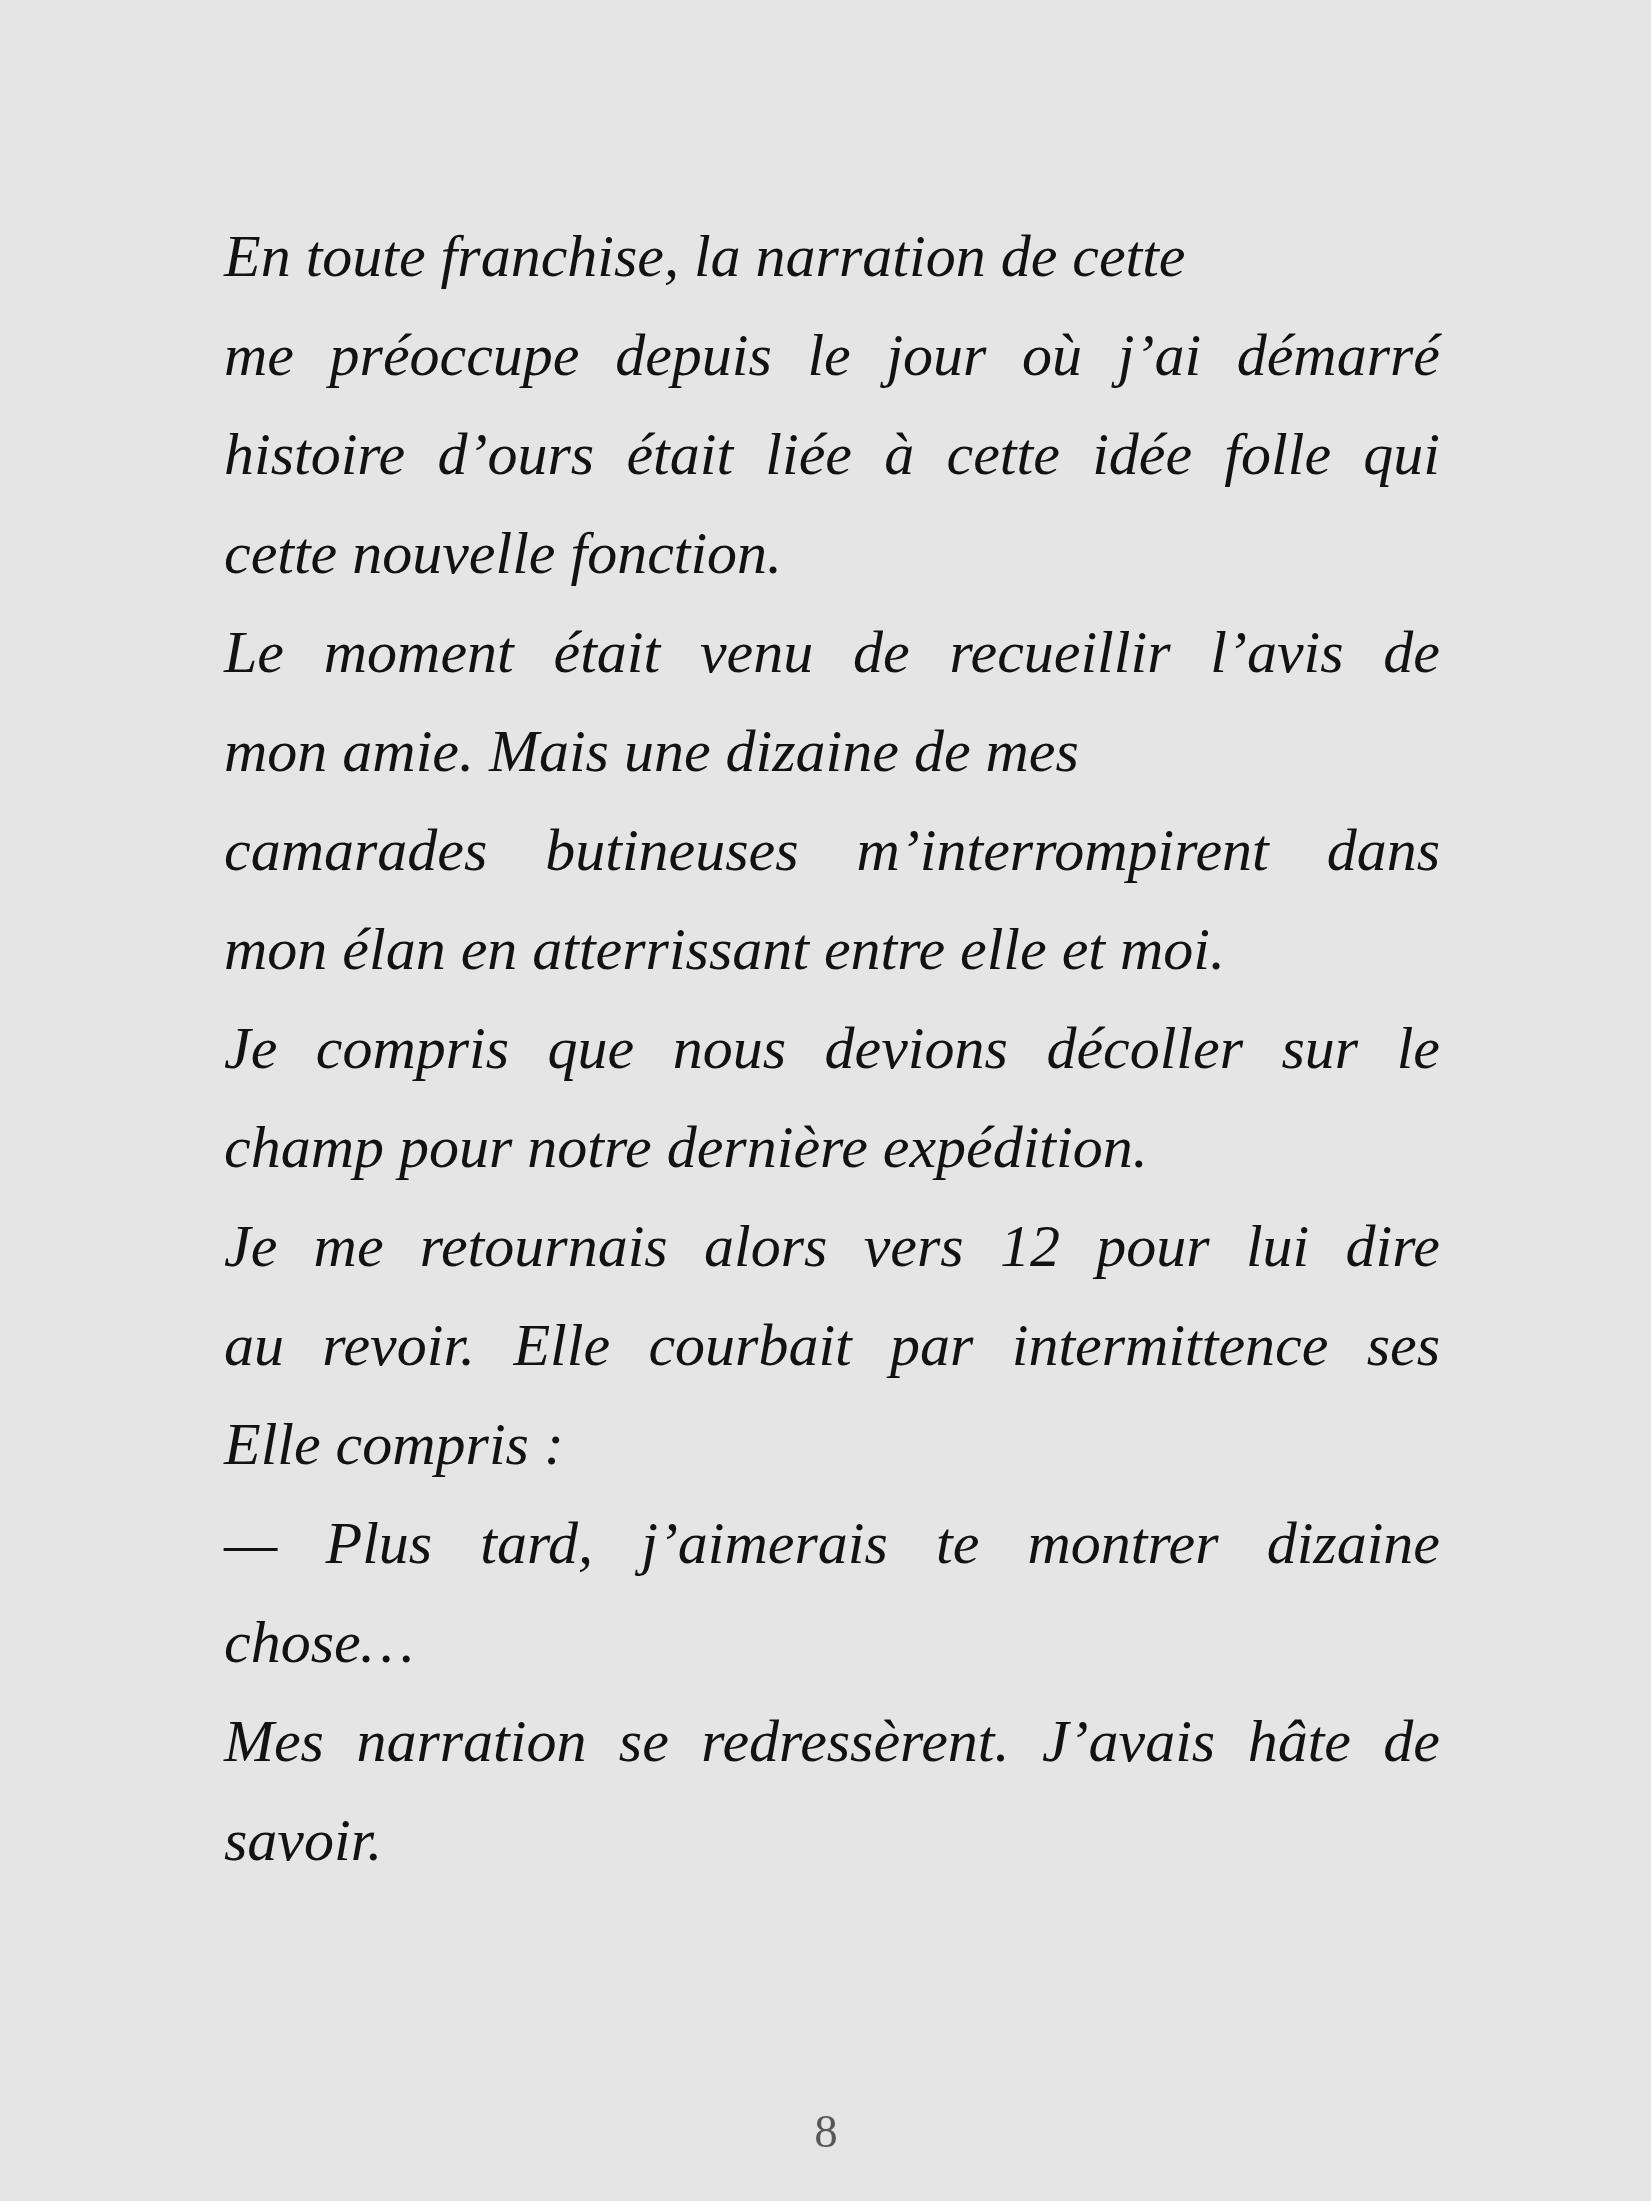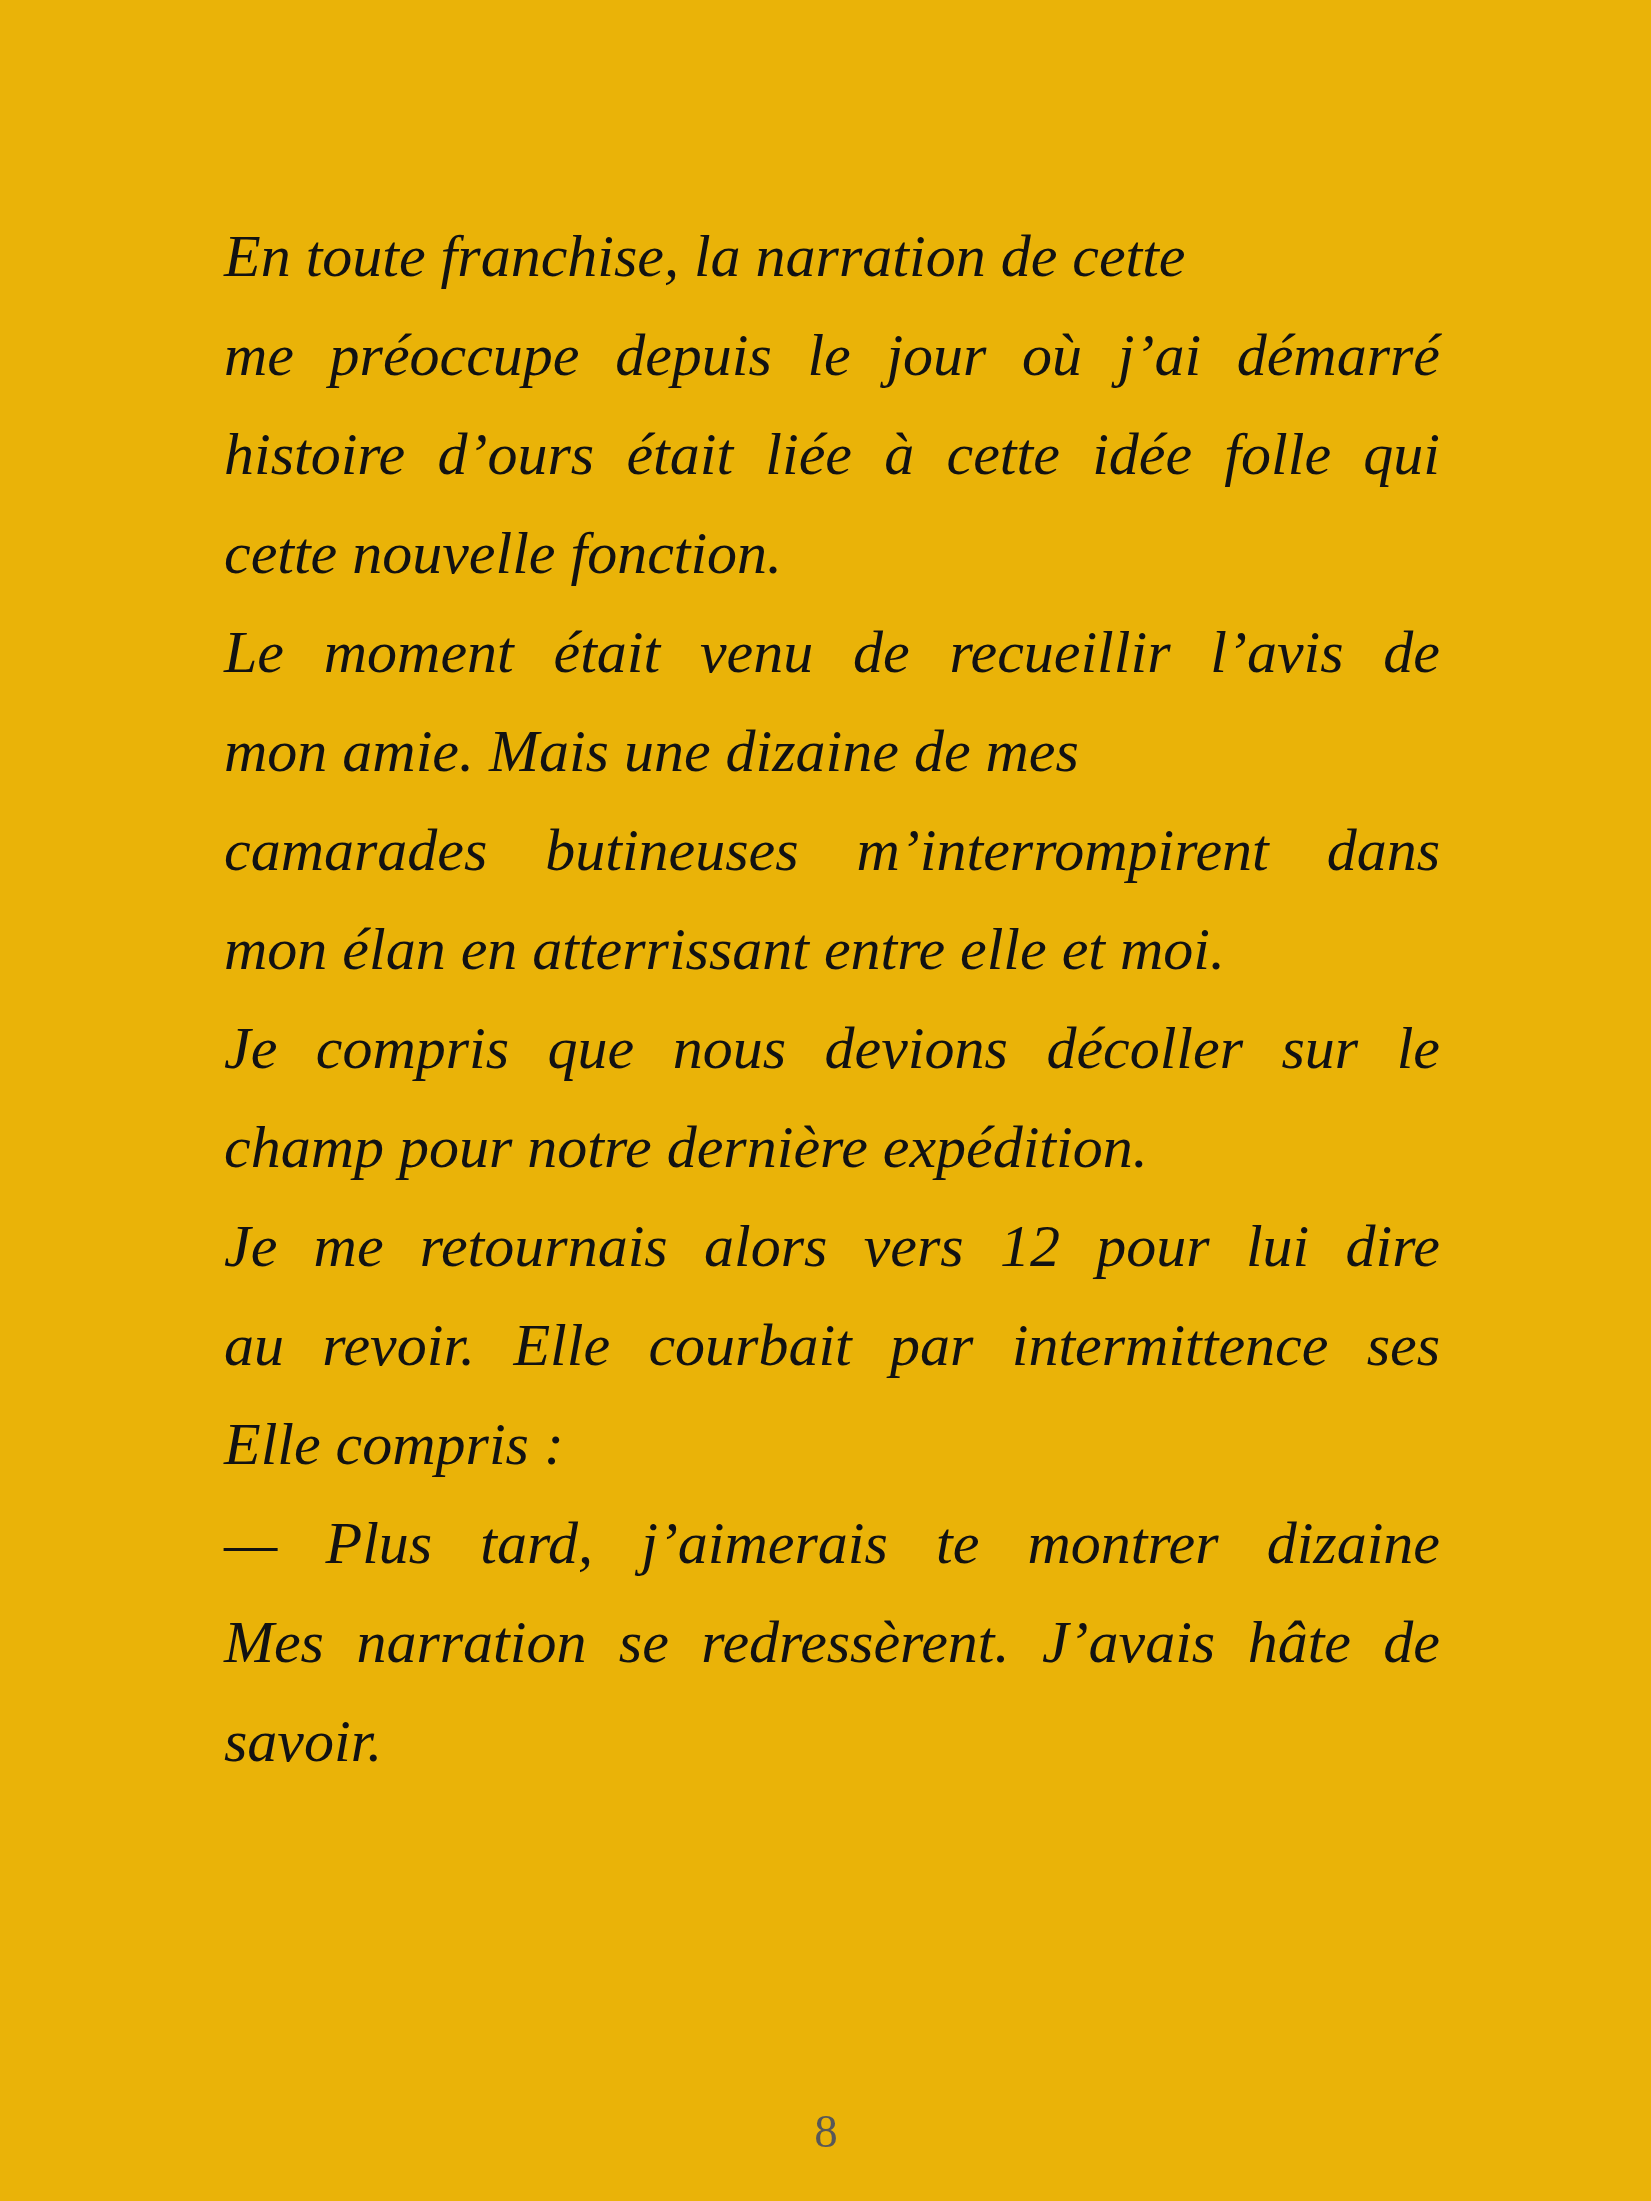--- a/index.html
+++ b/index.html
@@ -5,21 +5,21 @@
 <style>
   html, body {
     margin: 0;
     padding: 0;
     background: #ffffff;
   }
   .page {
     position: relative;
     width: 1652px;
     height: 2202px;
-    background: #eab308;
+    background: #e5e5e5;
     overflow: hidden;
   }
   .text-block {
     position: absolute;
     left: 224px;
     top: 207px;
     width: 1216px;
     font-family: "Liberation Serif", serif;
     font-style: italic;
     font-weight: 400;
@@ -62,20 +62,21 @@
     <div class="line full">Le moment était venu de recueillir l’avis de</div>
     <div class="line">mon amie. Mais une dizaine de mes</div>
     <div class="line full">camarades butineuses m’interrompirent dans</div>
     <div class="line">mon élan en atterrissant entre elle et moi.</div>
     <div class="line full">Je compris que nous devions décoller sur le</div>
     <div class="line">champ pour notre dernière expédition.</div>
     <div class="line full">Je me retournais alors vers 12 pour lui dire</div>
     <div class="line full">au revoir. Elle courbait par intermittence ses</div>
     <div class="line">Elle compris :</div>
     <div class="line full">— Plus tard, j’aimerais te montrer dizaine</div>
+    <div class="line">chose…</div>
     <div class="line full">Mes narration se redressèrent. J’avais hâte de</div>
     <div class="line">savoir.</div>
   </main>
 
   <footer class="page-number">8</footer>
 
 </div>
 
 
 </body></html>

